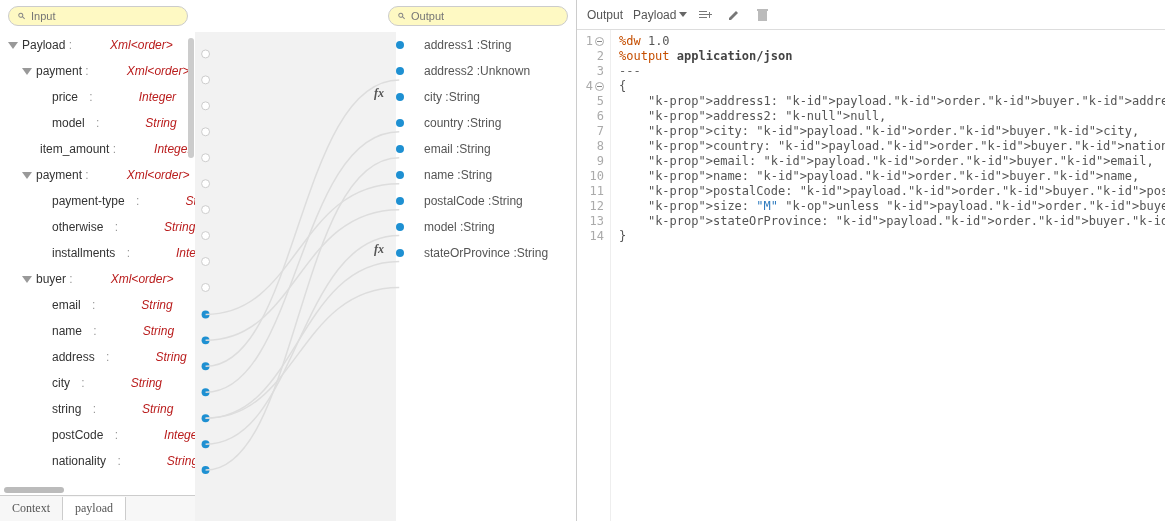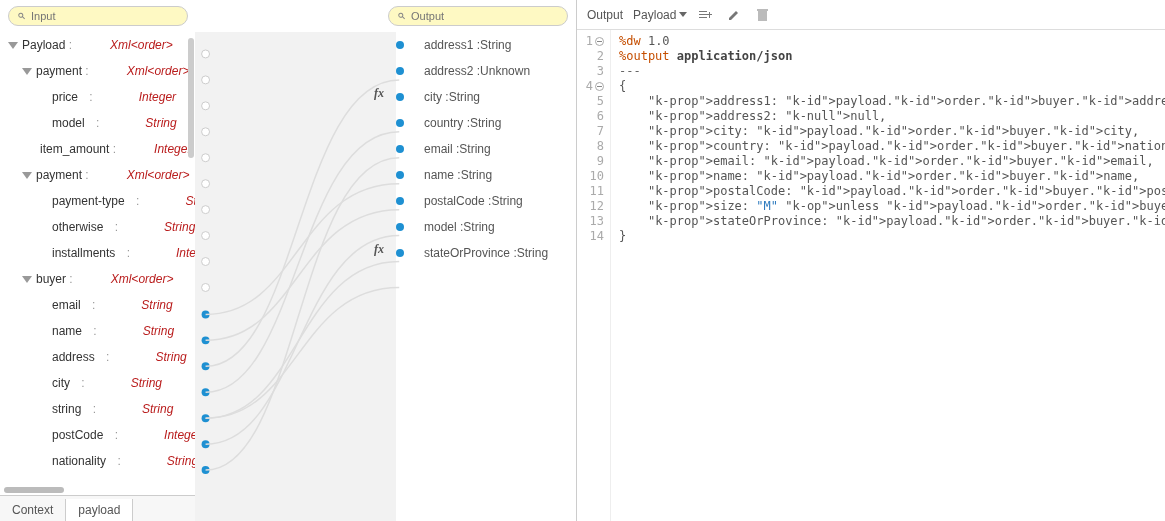--- a/index.html
+++ b/index.html
@@ -32,21 +32,21 @@
 .out-wrap { position: relative; display: flex; align-items: center; }
 
 svg.connectors { position: absolute; left: 0; top: 0; width: 100%; height: 100%; pointer-events: none; }
 .circle-open { fill: #fff; stroke: #ccc; stroke-width: 1; }
 .circle-fill { fill: #1E90D2; }
 path.conn { fill: none; stroke: #ddd; stroke-width: 1.5; }
 
 .scrollbar-v { position: absolute; left: 188px; top: 6px; width: 6px; height: 120px; background: #ccc; border-radius: 3px; }
 .scrollbar-h { position: absolute; left: 0; bottom: 28px; width: 60px; height: 6px; background: #bbb; border-radius: 3px; }
 
-.bottom-tabs { height: 26px; border-top: 1px solid #ccc; display: flex; align-items: flex-end; background: #f7f7f7; position: absolute; bottom: 0; left: 0; width: 195px;}
+.bottom-tabs { height: 26px; border-top: 1px solid #ccc; display: flex; align-items: center; background: #f7f7f7; position: absolute; bottom: 0; left: 0; width: 195px; font-family: Liberation Serif, serif;}
 .bottom-tabs .tab { padding: 4px 12px; font-size: 12px; border-right: 1px solid #ccc; display:flex; align-items:center; cursor:pointer; }
 .bottom-tabs .tab.active { background: #fff; }
 
 .right-toolbar { height: 30px; border-bottom: 1px solid #ddd; display: flex; align-items: center; padding: 0 10px; gap: 10px; }
 .right-toolbar .label { color: #555; }
 .right-toolbar .dd { display: flex; align-items: center; gap: 3px; cursor: pointer; }
 .tri-down { width:0; height:0; border-left:4px solid transparent; border-right:4px solid transparent; border-top:5px solid #666; }
 .spacer { flex: 1; }
 .icon-btn { width: 18px; height: 18px; display: flex; align-items: center; justify-content: center; color: #888; cursor: pointer; }
 

